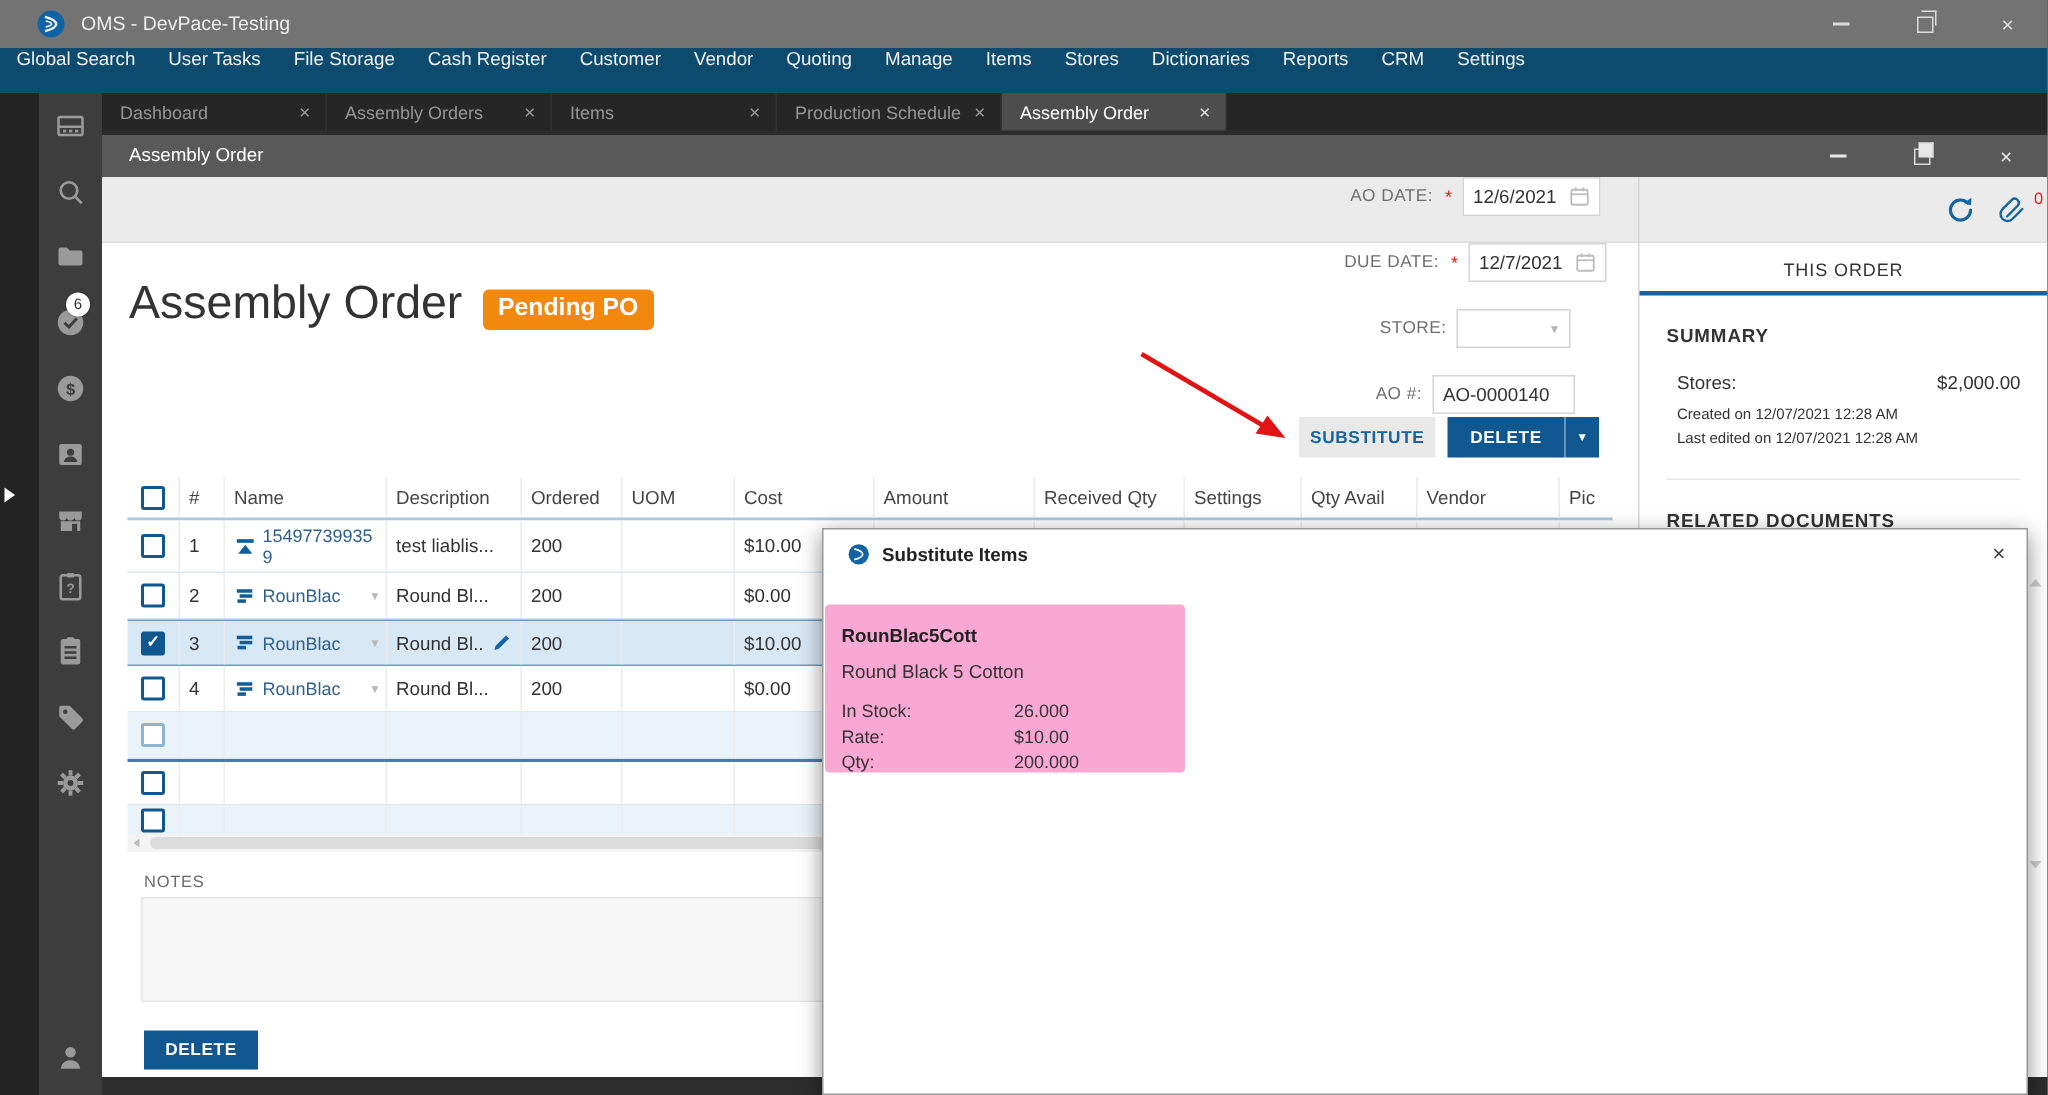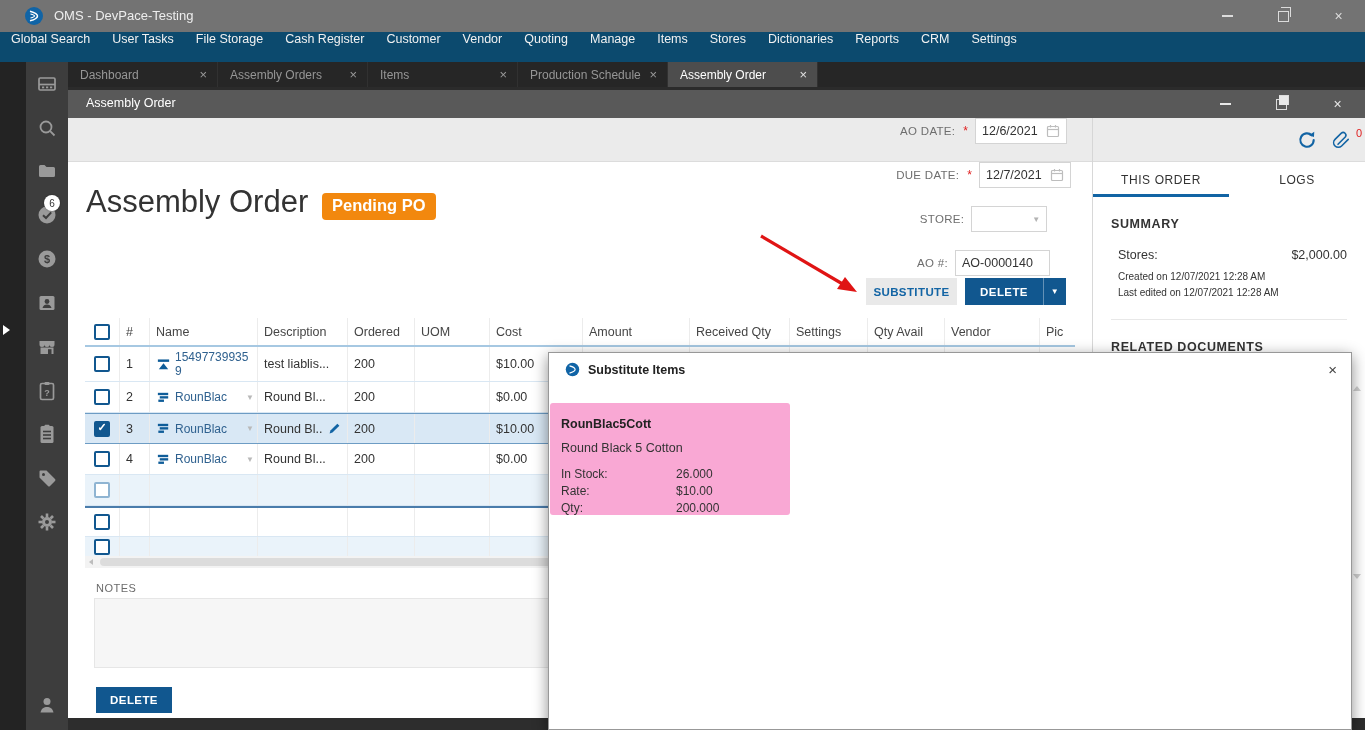--- a/index.html
+++ b/index.html
@@ -582,21 +582,20 @@
     </div>
 
     <div class="notes-label">NOTES</div>
     <div class="notes-box"></div>
     <div class="btn btn-delete-bottom">DELETE</div>
 
     <div class="rpanel">
       <div class="rp-tabs">
 
       <div class="rp-tab active">THIS ORDER</div>
-          <div class="rp-tab">LOGS</div>
         </div>
       <div class="rp-section">
         <div class="rp-h">SUMMARY</div>
         <div class="rp-total">
           <span>Stores:</span>
           <span>$2,000.00</span>
         </div>
         <div class="rp-meta">Created on 12/07/2021 12:28 AM</div>
         <div class="rp-meta">Last edited on 12/07/2021 12:28 AM</div>
         <div class="rp-divider"></div>

